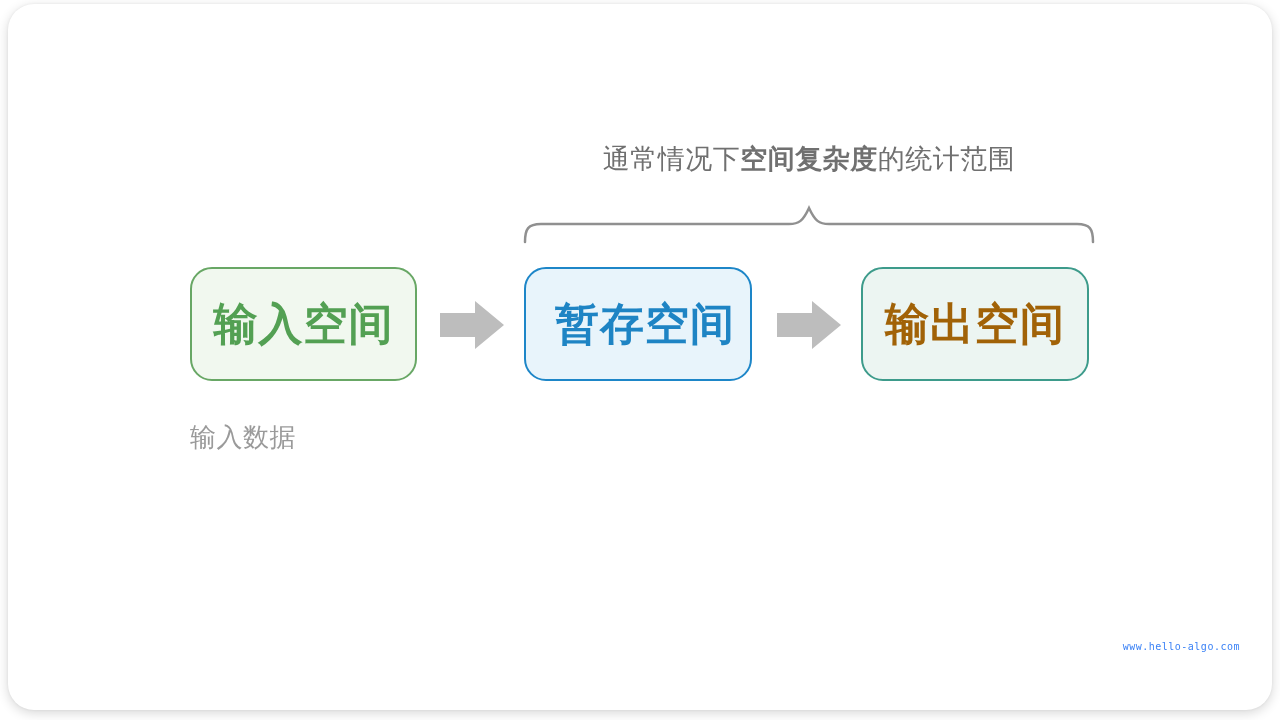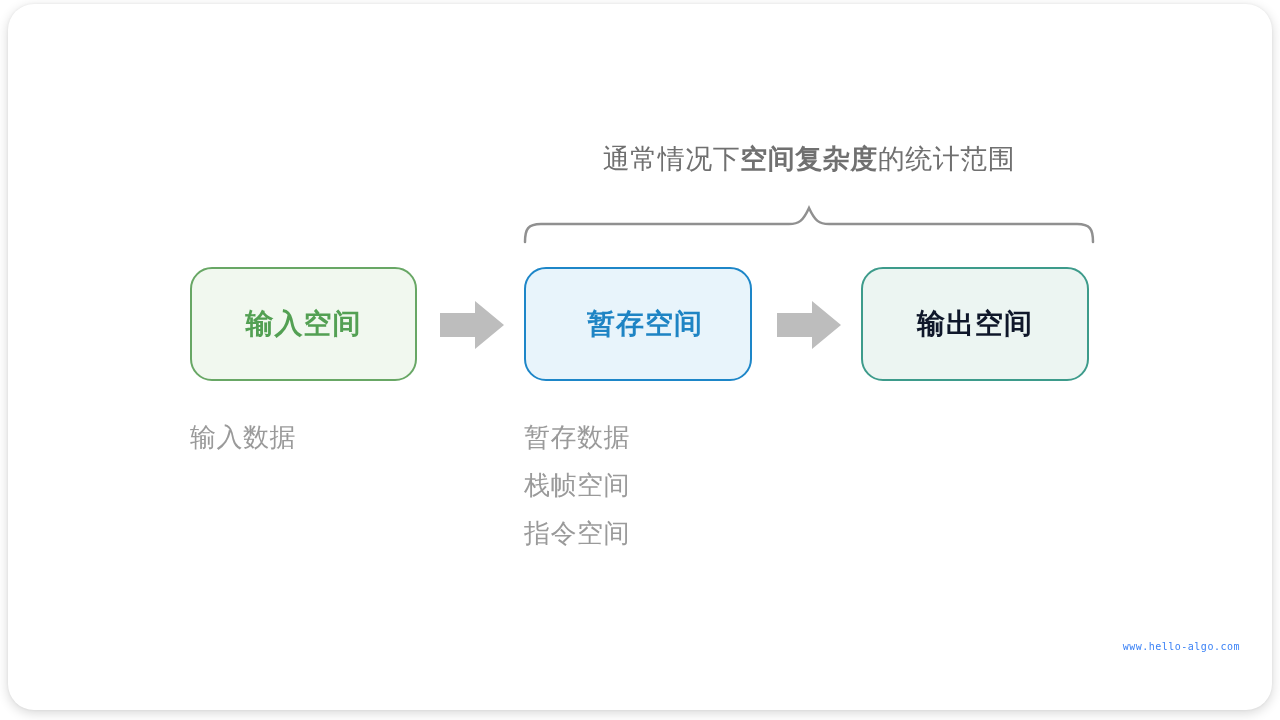--- a/index.html
+++ b/index.html
@@ -40,30 +40,30 @@
     position: absolute;
     top: 267px;
     height: 114px;
     border-radius: 22px;
     border: 2.5px solid;
     display: flex;
     align-items: center;
     justify-content: center;
   }
   .space-box .box-label {
-    font-size: 28px;
+    font-size: 44px;
     font-weight: 700;
     letter-spacing: 1px;
   }
   .box-input  { left: 190px; width: 227px; border-color: #68a765; background: #f1f8ef; }
   .box-input  .box-label { color: #53a053; }
   .box-temp   { left: 524px; width: 228px; border-color: #1d86c8; background: #e8f4fb; padding-left: 14px; }
   .box-temp   .box-label { color: #1e84c4; }
   .box-output { left: 861px; width: 228px; border-color: #3d9b8b; background: #ecf5f2; }
-  .box-output .box-label { color: #0f172a; }
+  .box-output .box-label { color: #a16207; }
   .arrow {
     position: absolute;
     top: 301px;
   }
   .arrow-1 { left: 440px; }
   .arrow-2 { left: 777px; }
   .caption {
     position: absolute;
     top: 413px;
     text-align: left;
@@ -115,22 +115,17 @@
   </svg>
 
   <div class="space-box box-output">
     <span class="box-label">输出空间</span>
   </div>
 
   <div class="caption caption-input">
     <div>输入数据</div>
   </div>
 
-  <div class="caption caption-temp">
-    <div>暂存数据</div>
-    <div>栈帧空间</div>
-    <div>指令空间</div>
-  </div>
 
 
   <div class="watermark">www.hello-algo.com</div>
 
 </div>
 
 </body></html>

